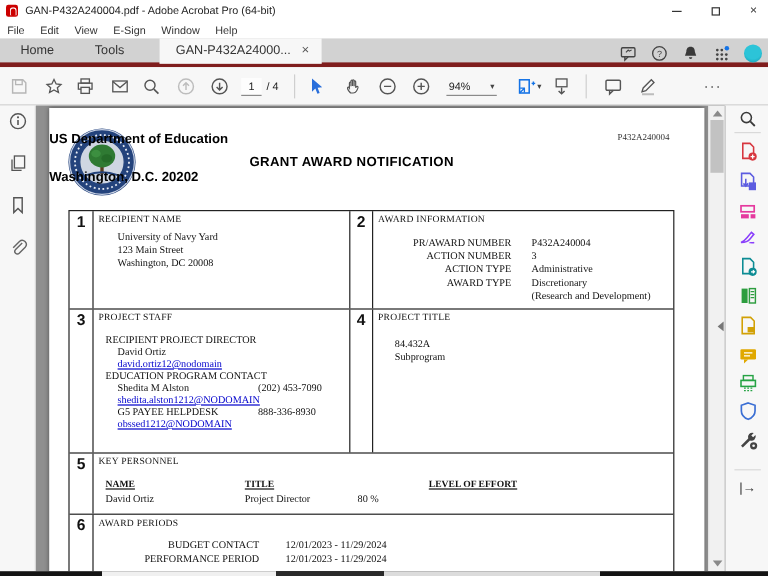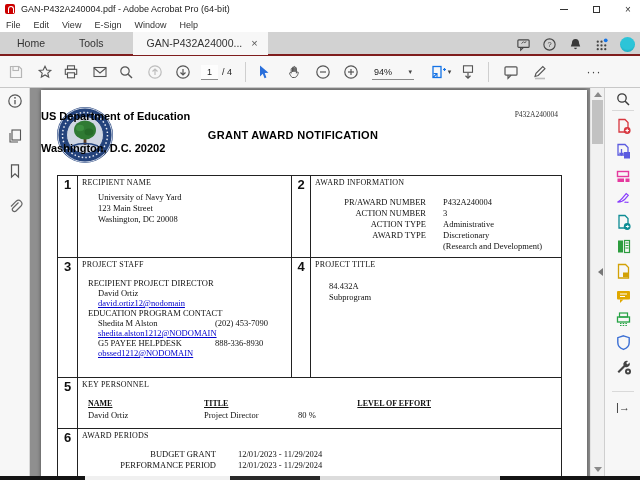--- a/index.html
+++ b/index.html
@@ -15,21 +15,21 @@
   .win-controls { position:absolute; right:6px; top:0; height:18px; display:flex; gap:20px; align-items:center; }
   .wc { width:12px; height:12px; display:flex; align-items:center; justify-content:center; color:#333; font-size:10px; cursor:default; }
   .wc-min-bar { width:8px; height:1px; background:#333; }
   .wc-max-box { width:7px; height:7px; border:1px solid #333; }
 
   
   .menubar { height:14px; background:#fff; display:flex; align-items:center; padding-left:6px; gap:13px; }
   .menu-item { font-size:9px; color:#333; }
 
   
-  .tabbar { height:24px; background:#d2d2d2; display:flex; align-items:stretch; position:relative; border-bottom:2px solid #7f1d1d;}
+  .tabbar { height:24px; background:#d2d2d2; display:flex; align-items:stretch; position:relative; border-bottom:4px solid #7f1d1d;}
   .tab { font-size:10.5px; color:#333; display:flex; align-items:center; padding:0 17px; }
   .tab.doc { background:#f7f7f7; padding:0 10px 0 14px; margin-left:12px; gap:9px; border-bottom:1px solid #f7f7f7; margin-bottom:-1px;}
   .tab-close { font-size:11px; color:#555; }
   .tabbar-right { position:absolute; right:5px; top:0; height:24px; display:flex; align-items:center; gap:11px; }
   .avatar { width:15px; height:15px; border-radius:50%; background:radial-gradient(circle at 50% 35%, #2cc4d8 0 55%, #0f97ad 100%); }
 
   
   .toolbar { height:32px; background:#f7f7f7; border-bottom:1px solid #c8c8c8; position:relative; }
   .tbi { position:absolute; top:8px; width:16px; height:16px; display:flex; align-items:center; justify-content:center; }
   .tb-sep { position:absolute; top:6px; width:1px; height:20px; background:#cfcfcf; }
@@ -393,21 +393,21 @@
             <span class="abs doc8" style="left:126px; top:32px">Project Director</span>
             <span class="abs doc8" style="left:220px; top:32px; width:131px; ">80 %</span>
           </div>
         </div>
 
         <div class="trow" style="height:78px">
           <span class="tnum" style="left:0">6</span>
           <div class="tcell" style="left:20px; width:485px">
             <div class="sec-title">AWARD PERIODS</div>
             <div class="abs doc8" style="left:0; top:20px; width:138px; text-align:right">
-              <div>BUDGET GRANT</div>
+              <div>BUDGET CONTACT</div>
               <div>PERFORMANCE PERIOD</div>
             </div>
             <div class="abs doc8" style="left:160px; top:20px">
               <div>12/01/2023 - 11/29/2024</div>
               <div>12/01/2023 - 11/29/2024</div>
             </div>
           </div>
         </div>
 
       </div>

